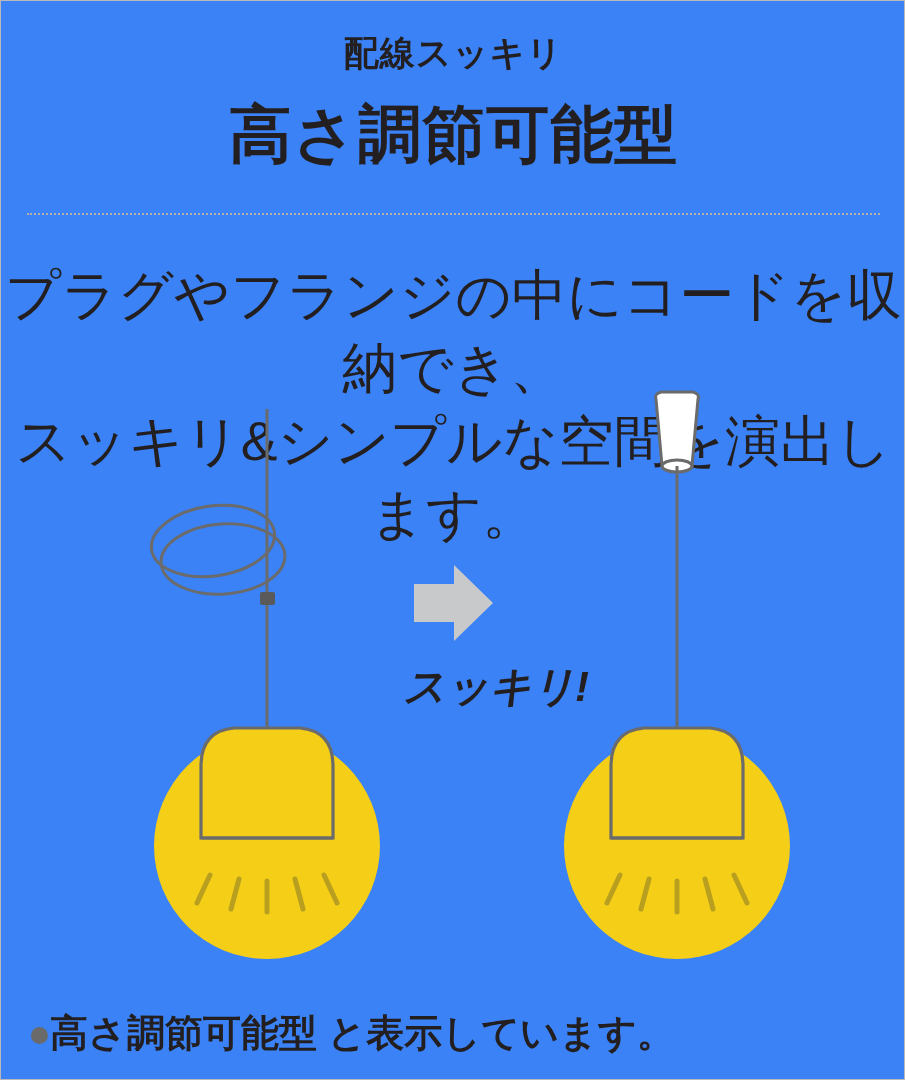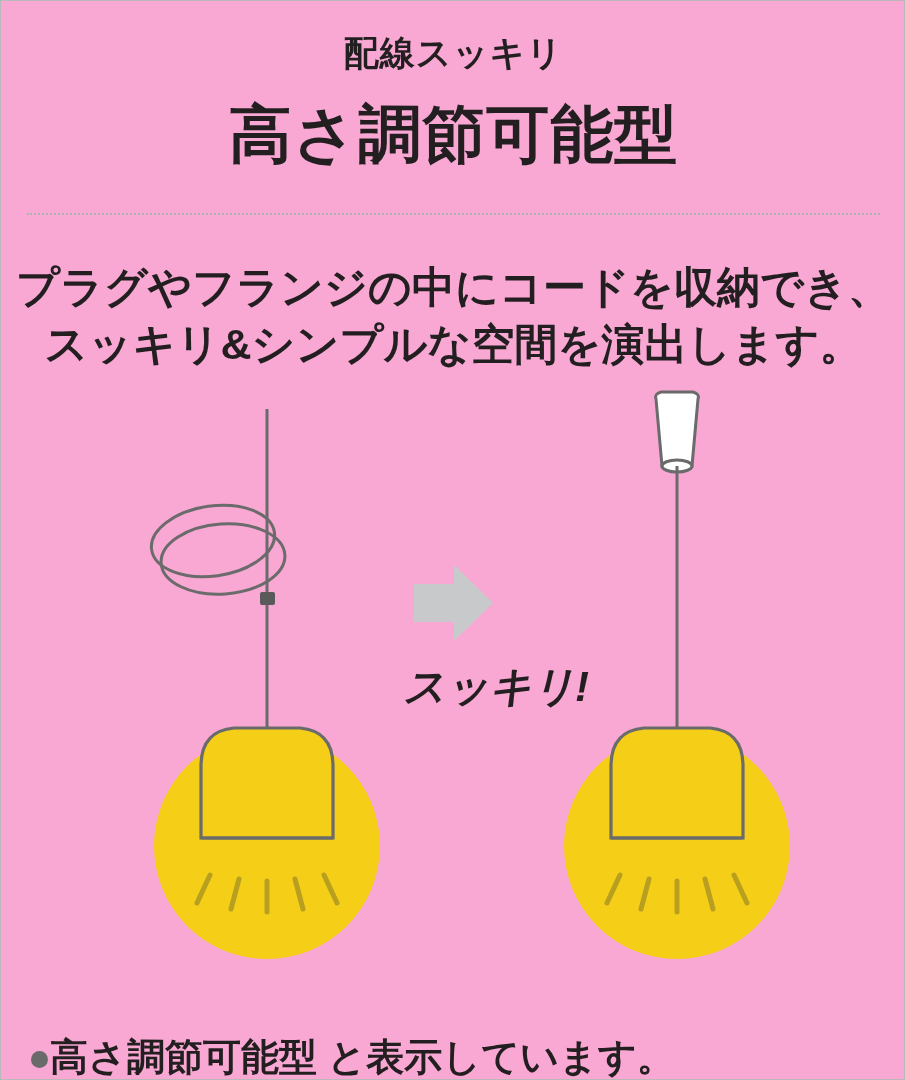--- a/index.html
+++ b/index.html
@@ -8,21 +8,21 @@
     background: #ffffff;
   }
   body {
     font-family: "Liberation Sans", "DejaVu Sans", sans-serif;
   }
 
   .card {
     position: relative;
     width: 905px;
     height: 1080px;
-    background: #f9a8d4;
+    background: #3b82f6;
     border: 1px solid #b9b9b9;
     box-sizing: border-box;
     overflow: hidden;
   }
 
   
   .kicker {
     position: absolute;
     top: 34px;
     left: 0;
@@ -57,22 +57,22 @@
     border-top: 2px dotted #b0b0b0;
   }
 
   
   .lead {
     position: absolute;
     top: 258px;
     left: 0;
     width: 905px;
     text-align: center;
-    font-size: 43px;
-    font-weight: 700;
+    font-size: 55px;
+    font-weight: 400;
     color: #231f20;
     line-height: 1.33;
     letter-spacing: 0px;
   }
   .lead .line { display: block; }
 
   
   .stage {
     position: absolute;
     top: 380px;
@@ -90,21 +90,20 @@
   
   .caption {
     position: absolute;
     left: 30px;
     top: 1012px;
     font-size: 38px;
     font-weight: 700;
     color: #231f20;
     line-height: 1.1;
     white-space: nowrap;
-    margin-top: 24px;
   }
   .caption .bullet {
     display: inline-block;
     width: 17px;
     height: 17px;
     border-radius: 50%;
     background: #6a6a6a;
     vertical-align: 0.06em;
     margin-right: 2px;
   }

